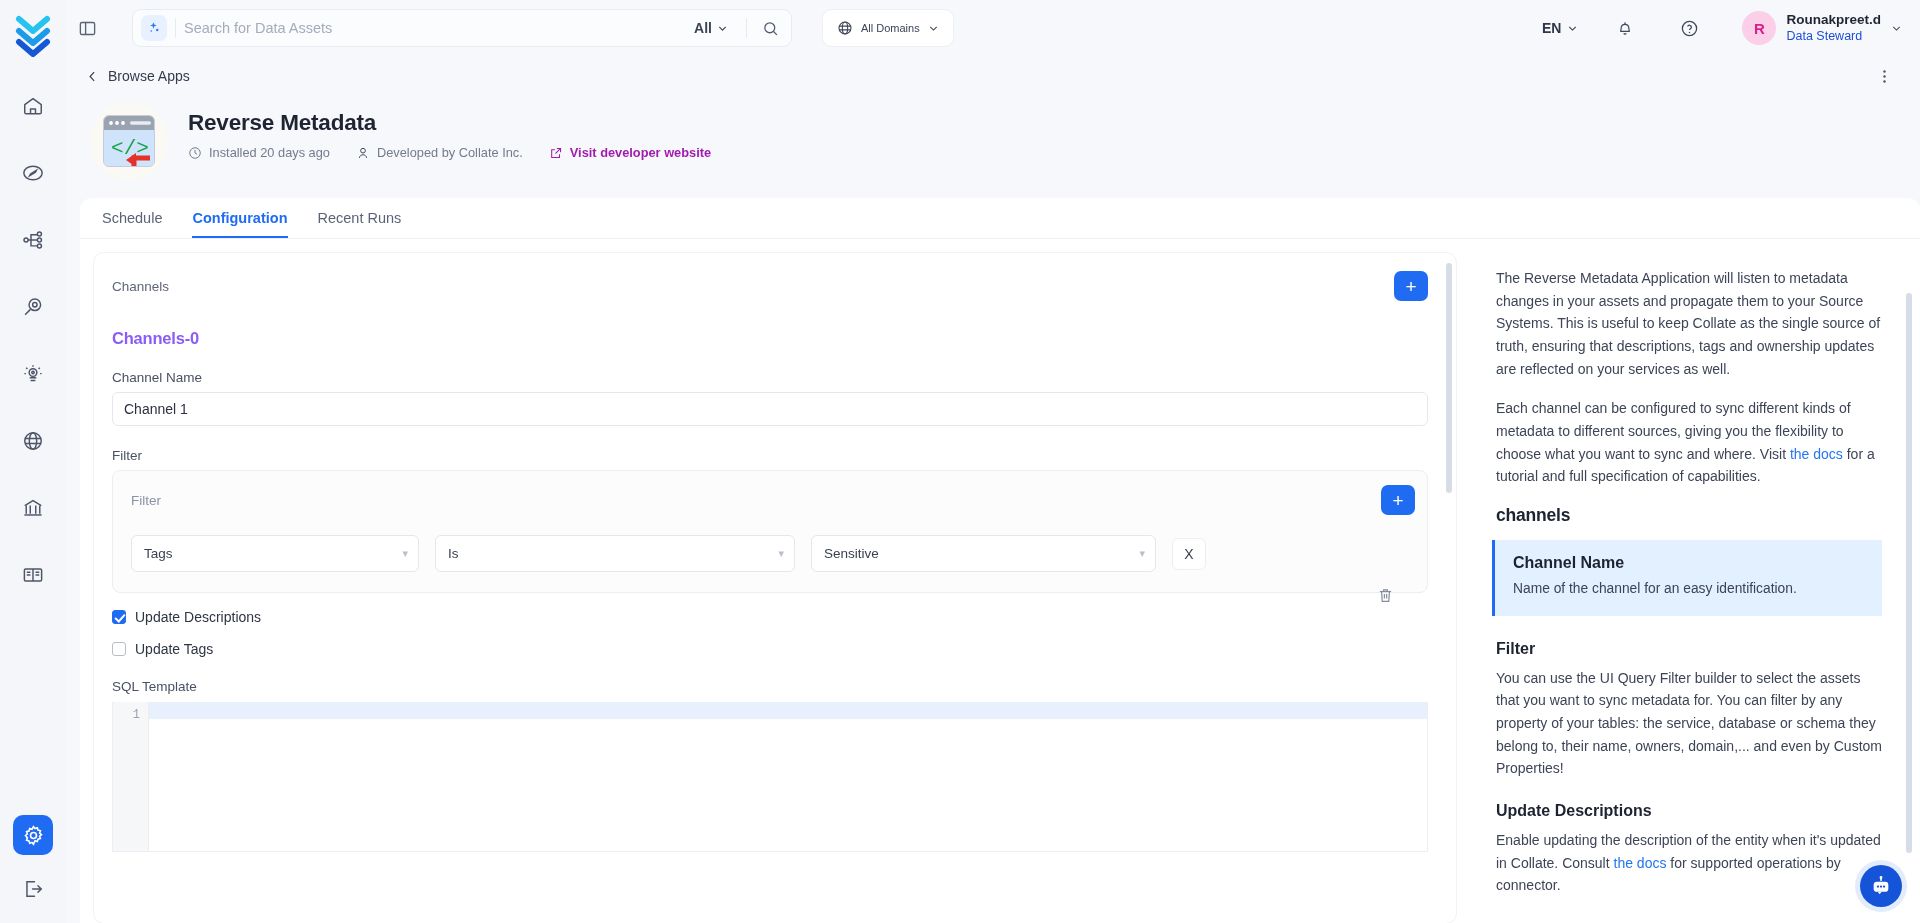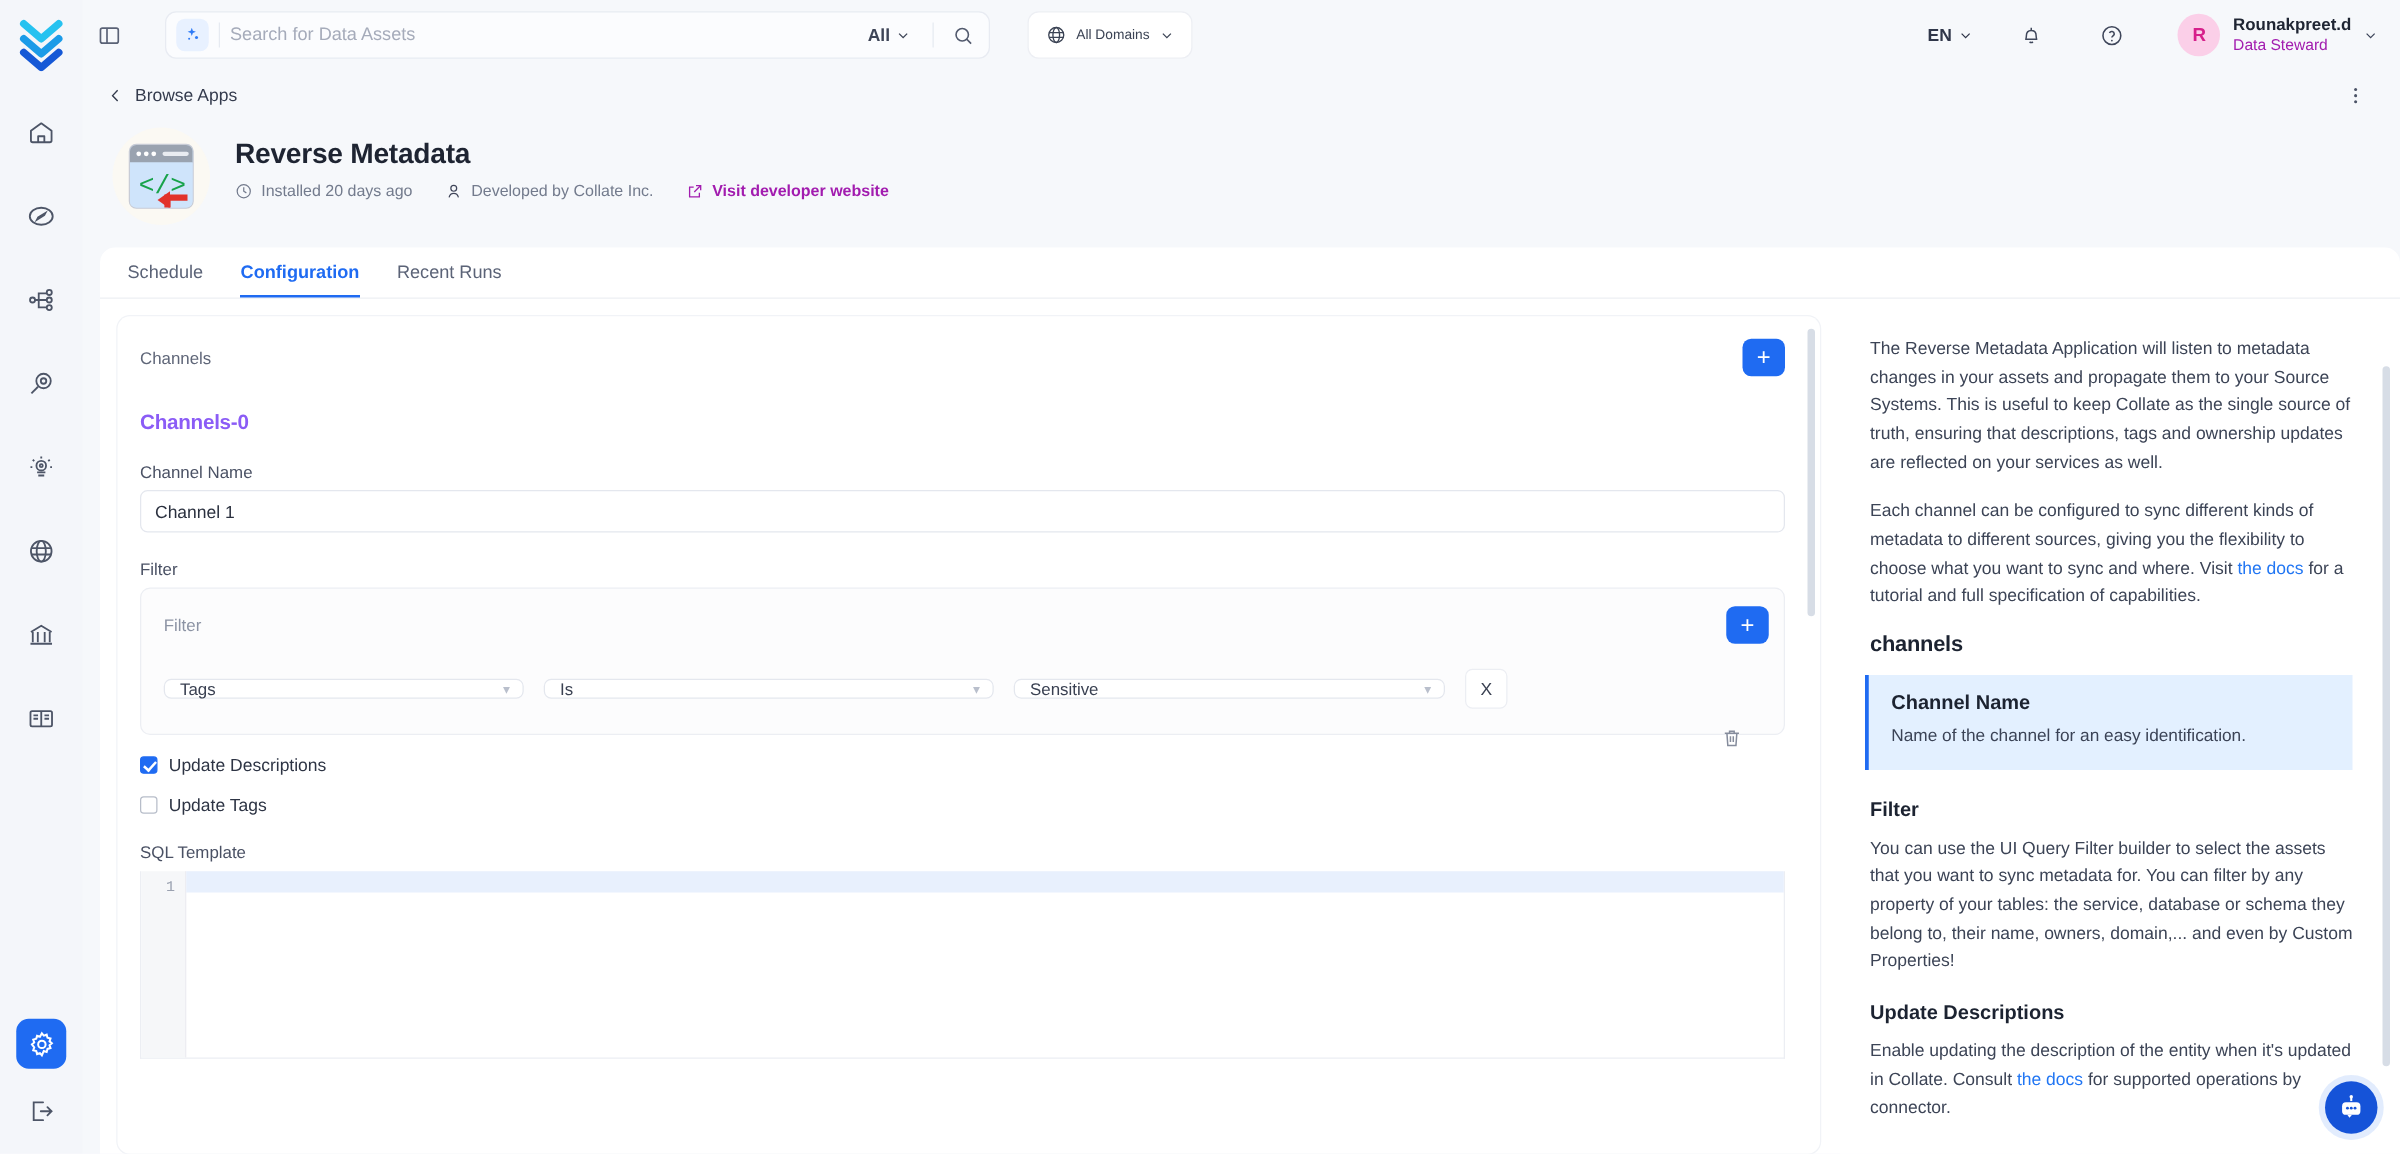--- a/index.html
+++ b/index.html
@@ -60,21 +60,21 @@
   }
   .spacer { flex: 1; }
   .lang { display: flex; align-items: center; gap: 6px; font-size: 14px; font-weight: 700; color: #30374a; }
   .ico-btn { width: 34px; height: 34px; display:flex; align-items:center; justify-content:center; color:#3f475b;}
   .userbox { display: flex; align-items: center; gap: 10px; margin-left: 6px; }
   .avatar {
     width: 34px; height: 34px; border-radius: 50%; background: #fbcfe8; color: #d6218b;
     display: flex; align-items: center; justify-content: center; font-size: 15px; font-weight: 700;
   }
   .uname { font-size: 13.5px; font-weight: 700; color: #1f2533; line-height: 1.25; }
-  .urole { font-size: 12.5px; color: #a21caf; line-height: 1.25; }
+  .urole { font-size: 12.5px; color: #1d4ed8; line-height: 1.25; }
 
   
   .crumbrow { height: 40px; display: flex; align-items: center; padding: 0 24px 0 20px; }
   .crumb { display: flex; align-items: center; gap: 9px; font-size: 14px; color: #343b4d; font-weight: 500; }
   .kebab { margin-left: auto; color: #4b5366; display:flex; align-items:center; justify-content:center; width:24px;height:24px;}
 
   
   .apphead { display: flex; align-items: flex-start; gap: 20px; padding: 6px 24px 0 24px; }
   .appicon-wrap {
     width: 78px; height: 78px; border-radius: 50%; background: #fbf9f3;
@@ -119,21 +119,21 @@
   .field-label { font-size: 13.5px; color: #4a5164; margin-top: 22px; margin-bottom: 7px; }
   .text-input {
     width: 100%; height: 34px; border: 1px solid #e4e7ee; border-radius: 6px;
     padding: 0 11px; font-size: 14px; color: #2b313f; font-family: inherit; outline: none; background:#fff;
   }
   .filterbox { border: 1px solid #eceef3; border-radius: 8px; background: #fcfcfd; padding: 0; margin-top: 2px; }
   .filterbox-head { display:flex; align-items:center; justify-content:space-between; padding: 14px 12px 14px 18px; }
   .filterbox-head span { font-size: 13.5px; color: #8c93a4; }
   .filterbox-body { padding: 6px 12px 20px 18px; display: flex; align-items: center; gap: 16px; }
   .select {
-    height: 16px; border: 1px solid #e4e7ee; border-radius: 6px; background: #fff;
+    height: 37px; border: 1px solid #e4e7ee; border-radius: 6px; background: #fff;
     display: flex; align-items: center; justify-content: space-between; padding: 0 10px 0 12px;
     font-size: 13.5px; color: #3a4152;
   }
   .sel-1 { flex: 0 0 288px; }
   .sel-2 { flex: 0 0 360px; }
   .sel-3 { flex: 0 0 345px; }
   .caret { color: #b9bfcc; font-size: 11px; }
   .x-btn {
     width: 34px; height: 32px; border: 1px solid #eceef3; border-radius: 6px; background: #fff;
     display:flex; align-items:center; justify-content:center; font-size: 14px; color: #3a4152;

